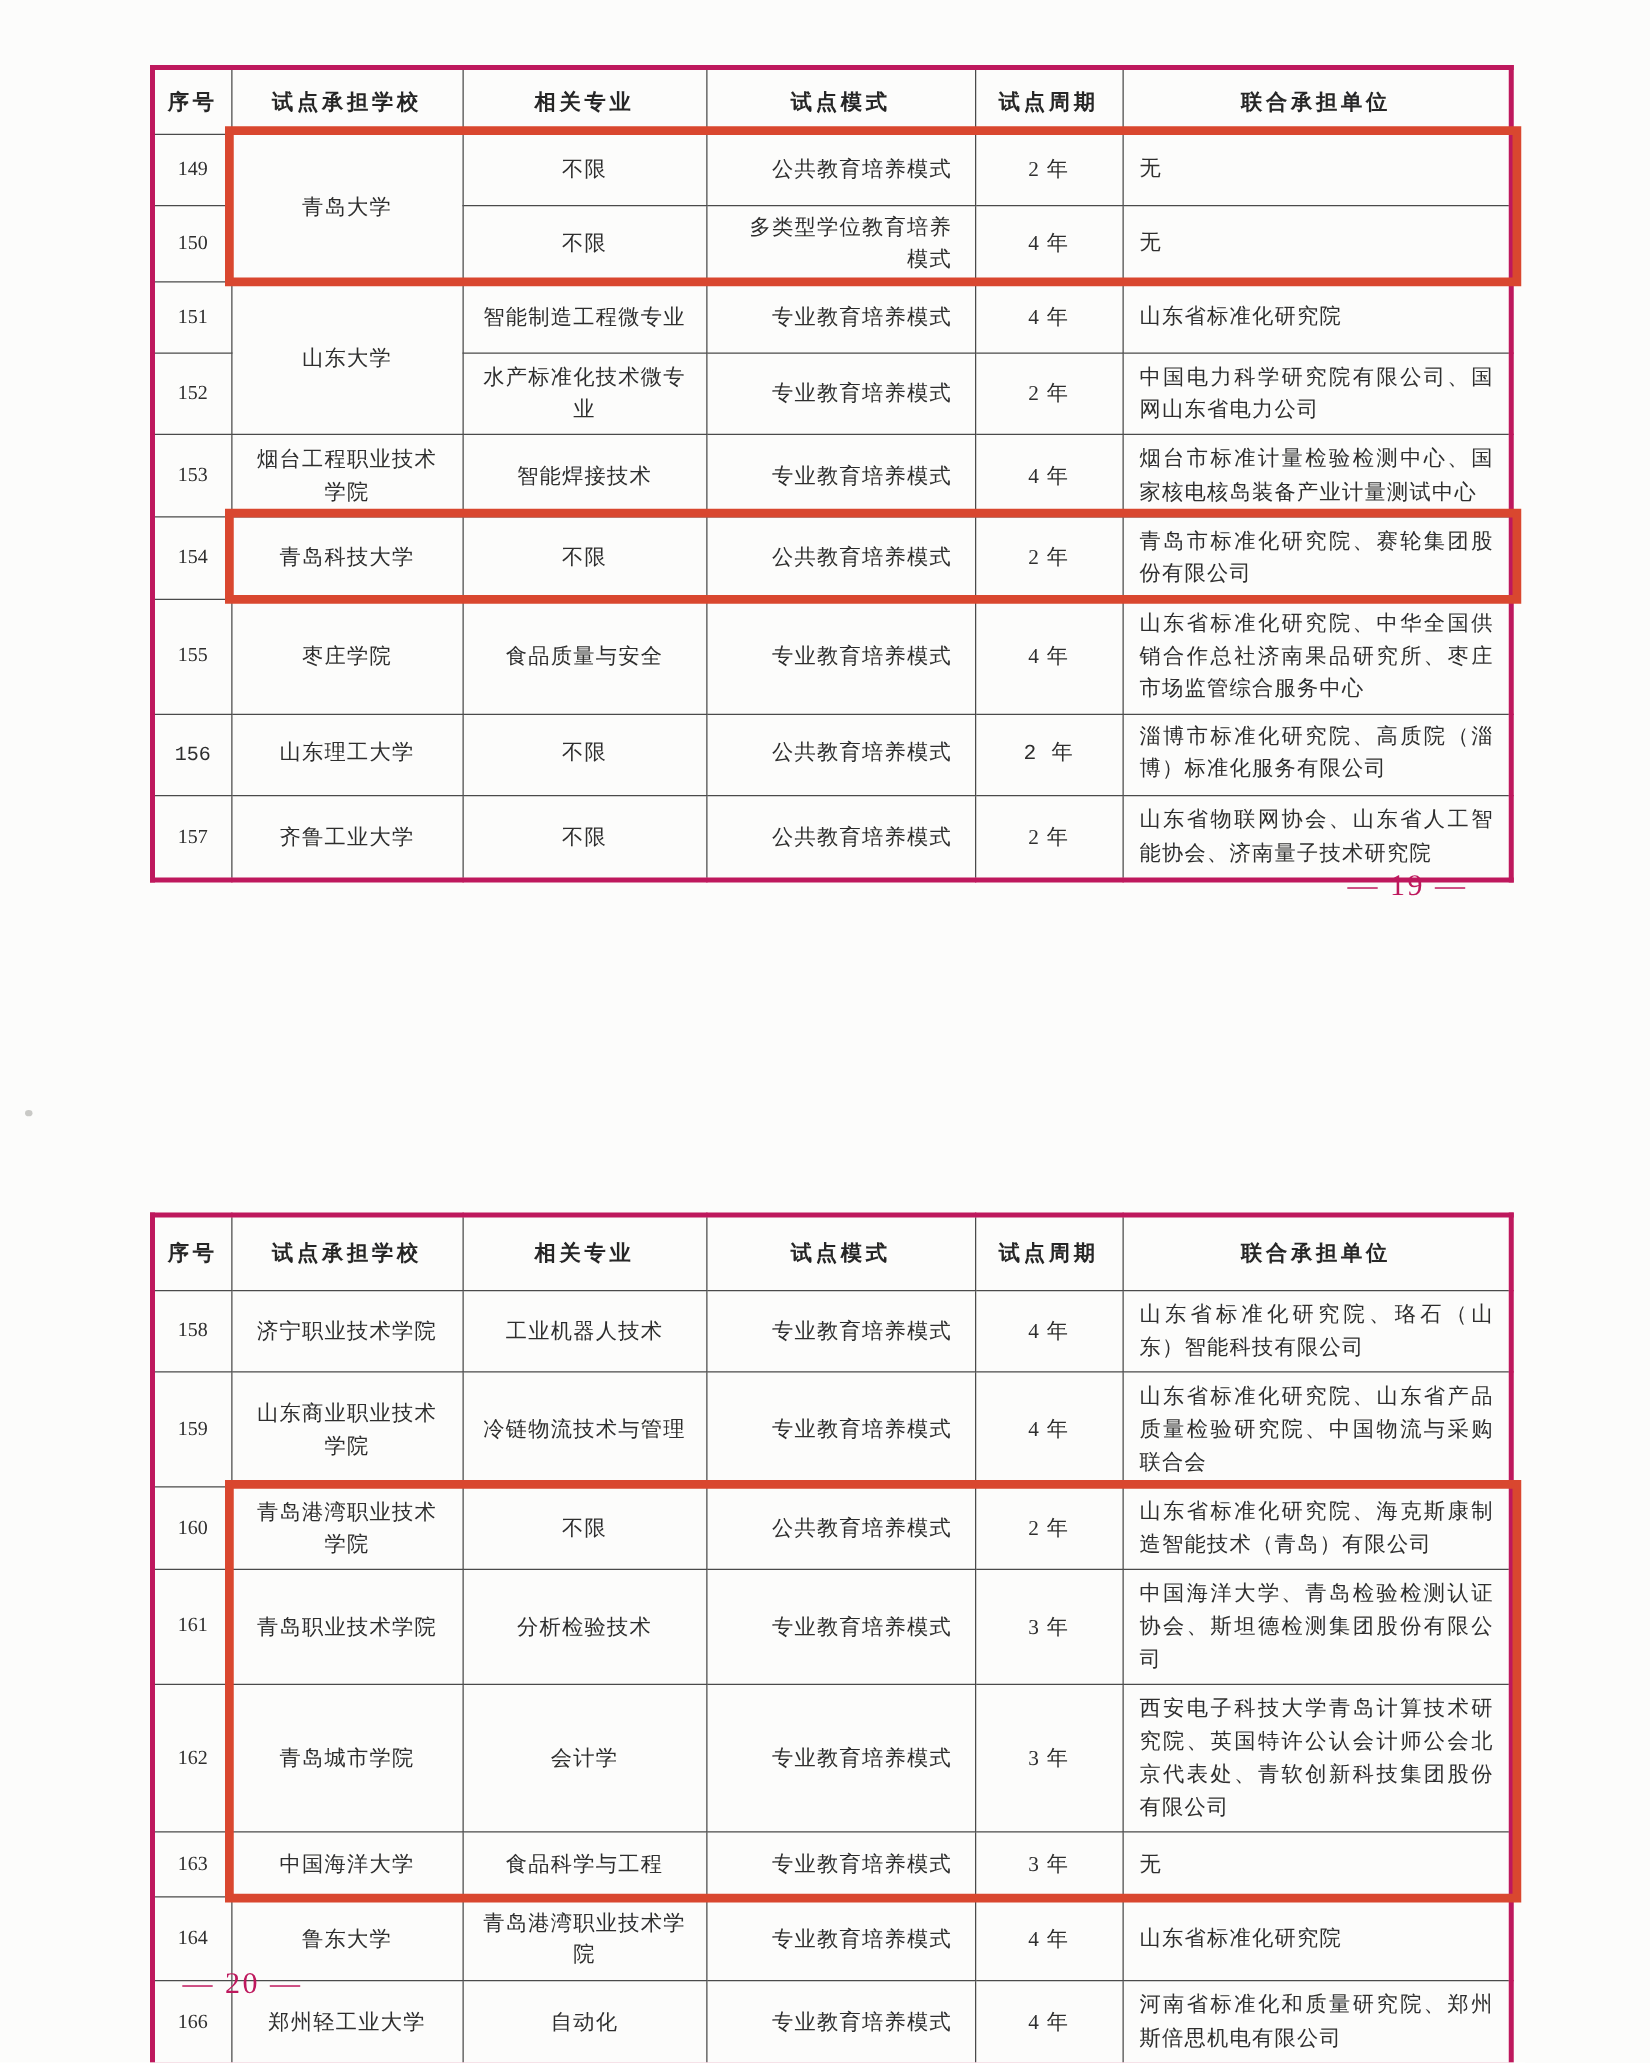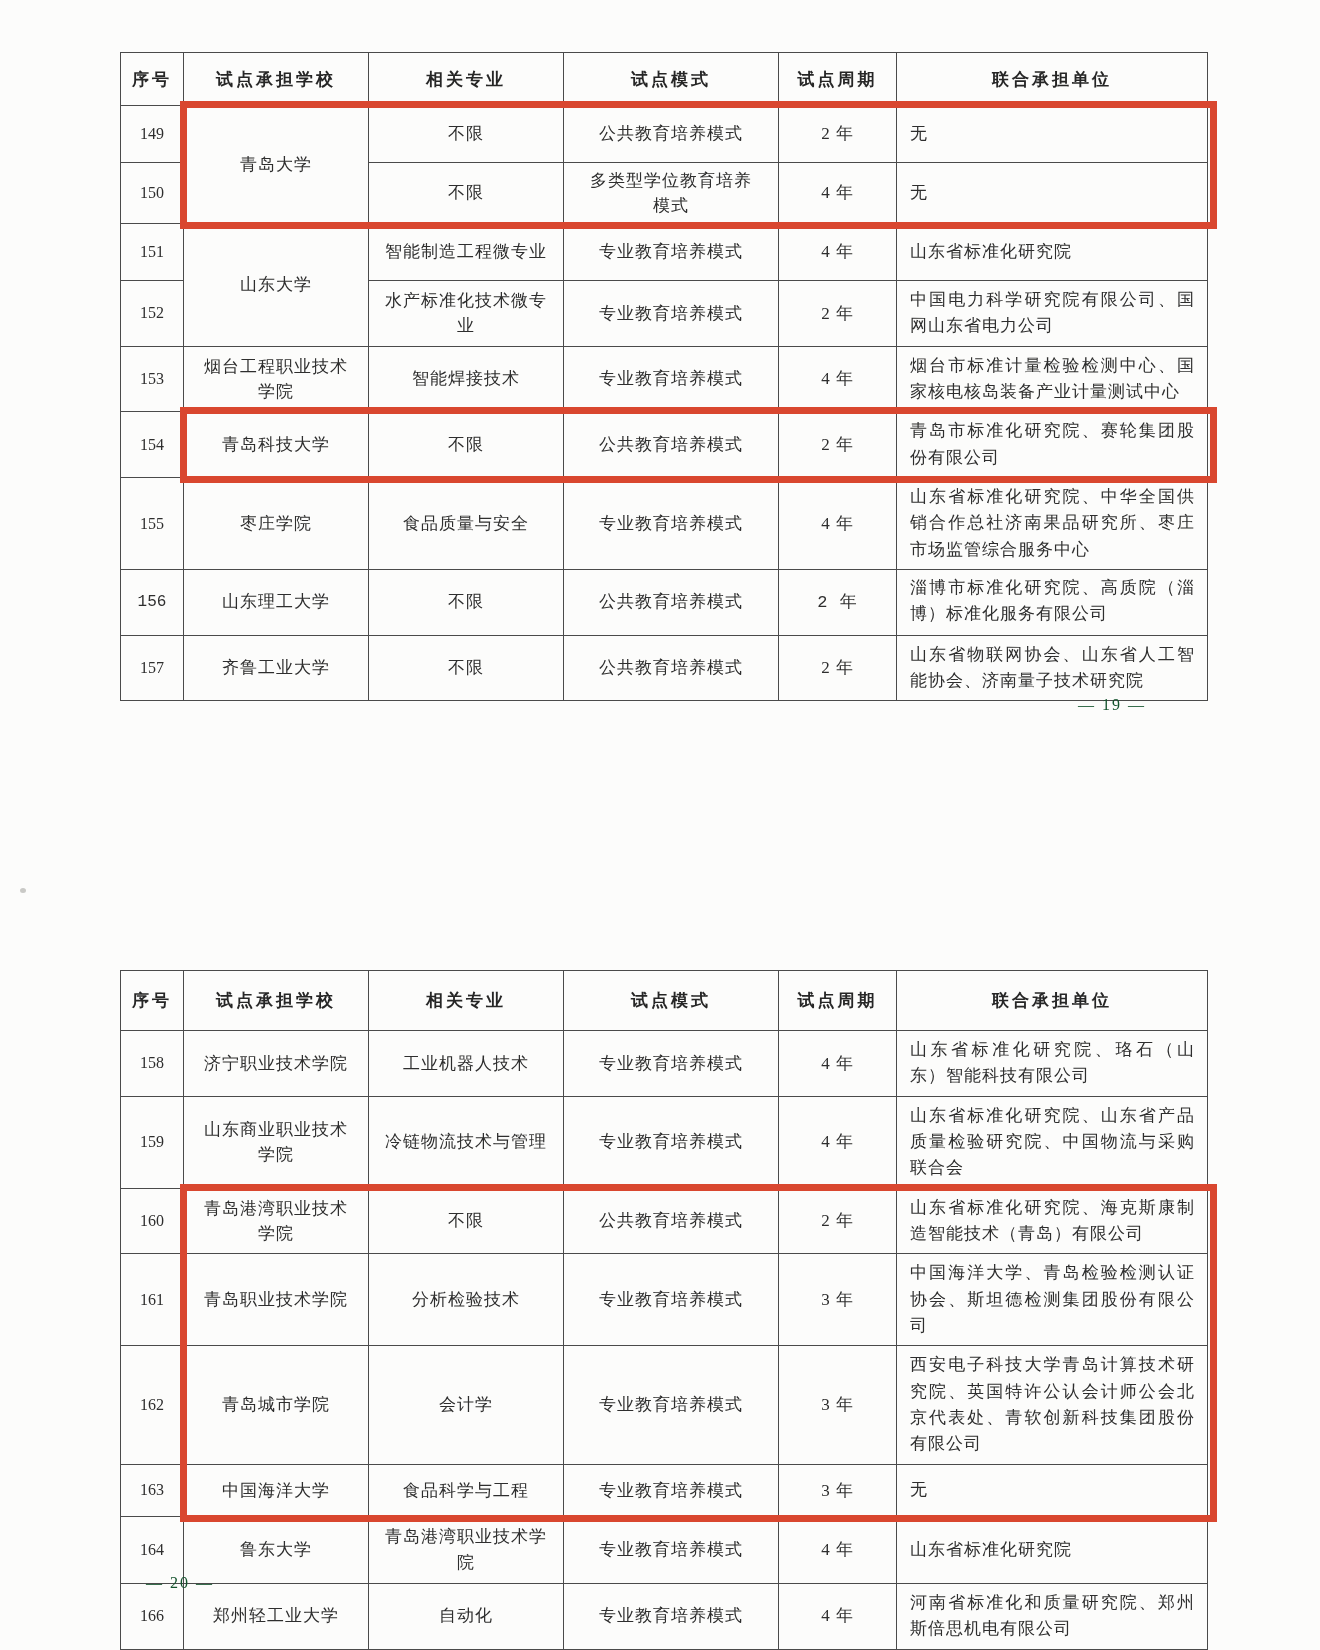--- a/index.html
+++ b/index.html
@@ -10,21 +10,21 @@
     font-family:"Liberation Serif","DejaVu Serif",serif;
     color:#2e2e2e;
     overflow:hidden;
   }
   table.doc-table {
     position:absolute;
     left:120px;
     width:1087px;
     border-collapse:collapse;
     table-layout:fixed;
-    border:1px solid #be185d;
+    border:4px solid #be185d;
     background:transparent;
   }
   #table-0 { top:52px; }
   #table-1 { top:970px; }
   .doc-table th, .doc-table td {
     border:1px solid #4a4a4a;
     vertical-align:middle;
     overflow:hidden;
   }
   .doc-table th {
@@ -38,34 +38,34 @@
   .doc-table td {
     font-size:17px;
     letter-spacing:1px;
     text-align:center;
     padding:4px 10px;
     line-height:1.5;
   }
   td.col-no   { font-size:16px; letter-spacing:0; padding:4px 2px; }
   td.col-school { padding:4px 14px; }
   td.col-major  { padding:4px 12px; }
-  td.col-mode   { padding:4px 18px; }
+  td.col-mode   { padding:4px 18px;text-align:right; }
   td.col-period { white-space:nowrap; }
   td.col-partners {
     text-align:justify;
     text-align-last:left;
     word-break:break-all;
     padding:6px 12px 6px 13px;
     line-height:1.55;
   }
   .page-label {
     position:absolute;
-    font-size:16px;
+    font-size:24px;
     letter-spacing:2px;
-    color:#14532d;
+    color:#be185d;
   }
   #page-label-0 { left:1078px; top:696px; }
   #page-label-1 { left:146px;  top:1574px; }
   .hl {
     position:absolute;
     border:7px solid #d9472f;
     box-sizing:border-box;
     pointer-events:none;
     z-index:5;
   }

